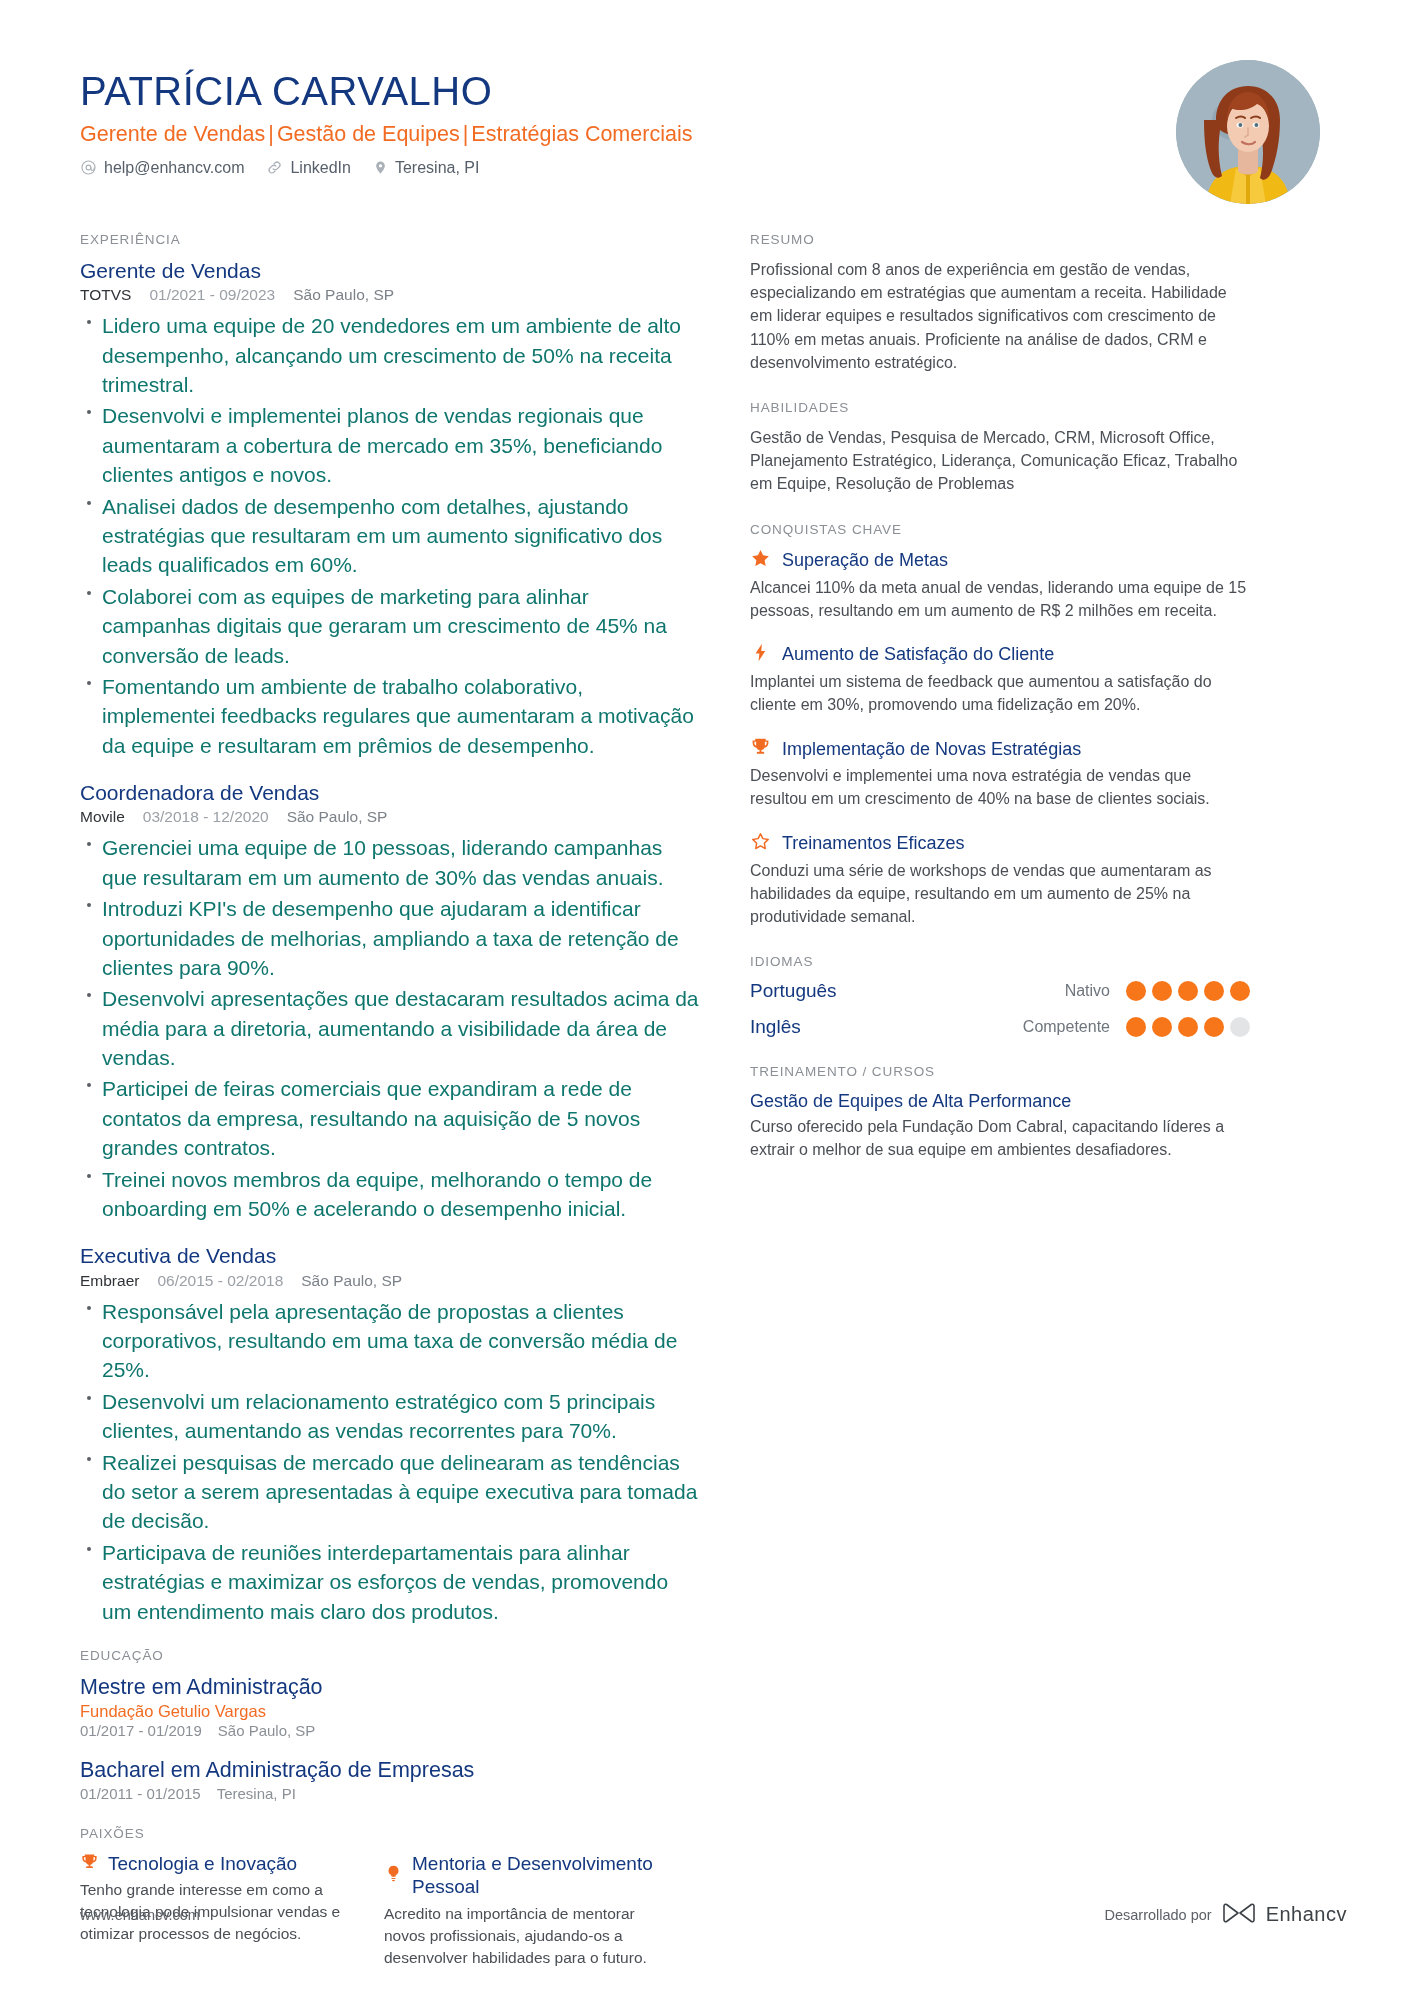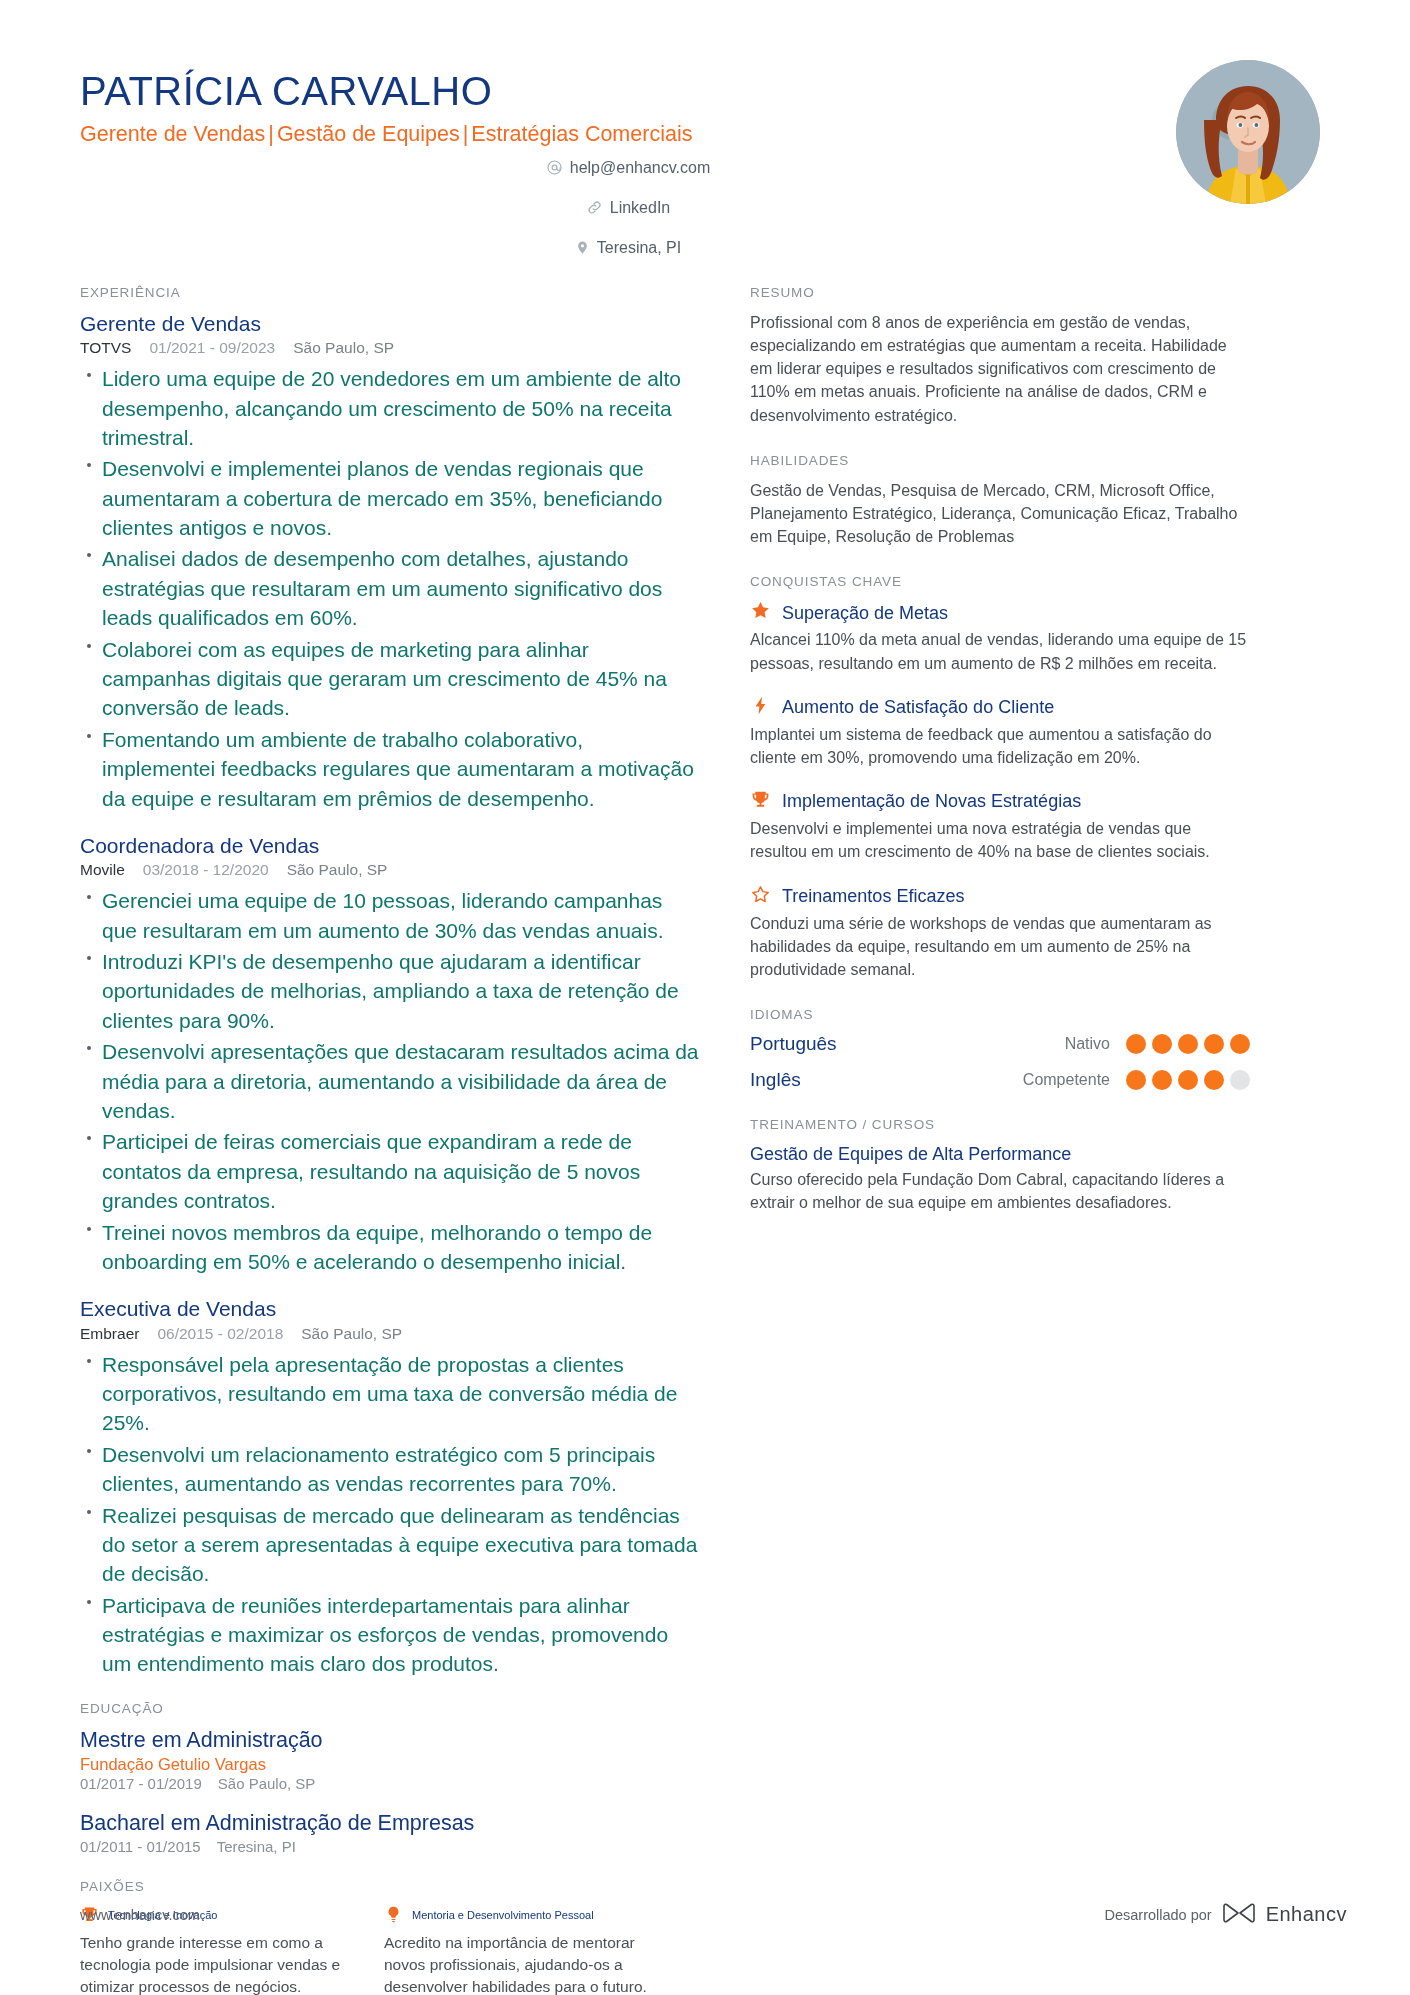--- a/index.html
+++ b/index.html
@@ -43,21 +43,20 @@
     white-space: nowrap;
   }
   .headline .sep { color: #f26b22; padding: 0 3px; }
   .contact-row {
     margin-top: 11px;
     display: flex;
     align-items: center;
     gap: 22px;
     font-size: 16px;
     color: #57606a;
-    flex-direction: column;
   }
   .contact-item { display: flex; align-items: center; gap: 7px; white-space: nowrap; }
   .contact-item .ico { display: inline-flex; align-items: center; color: #aab1b8; }
 
   .avatar {
     width: 144px;
     height: 144px;
     border-radius: 50%;
     overflow: hidden;
     flex: 0 0 auto;
@@ -139,21 +138,21 @@
   .edu-meta { font-size: 15px; color: #8b9096; display: flex; gap: 16px; }
 
   
   .passions-grid { display: flex; gap: 34px; }
   .passion { width: 270px; }
   .passion-head {
     display: flex; align-items: center; gap: 9px;
     margin-bottom: 4px;
   }
   .passion-title {
-    font-size: 11px; color: #14387f; line-height: 1.25;
+    font-size: 19px; color: #14387f; line-height: 1.25;
   }
   .passion-text { font-size: 15.5px; color: #4a4f55; line-height: 1.42; }
 
   
   .para {
     font-size: 16px;
     line-height: 1.45;
     color: #4a4f55;
   }
   .r-section { margin-bottom: 26px; }

